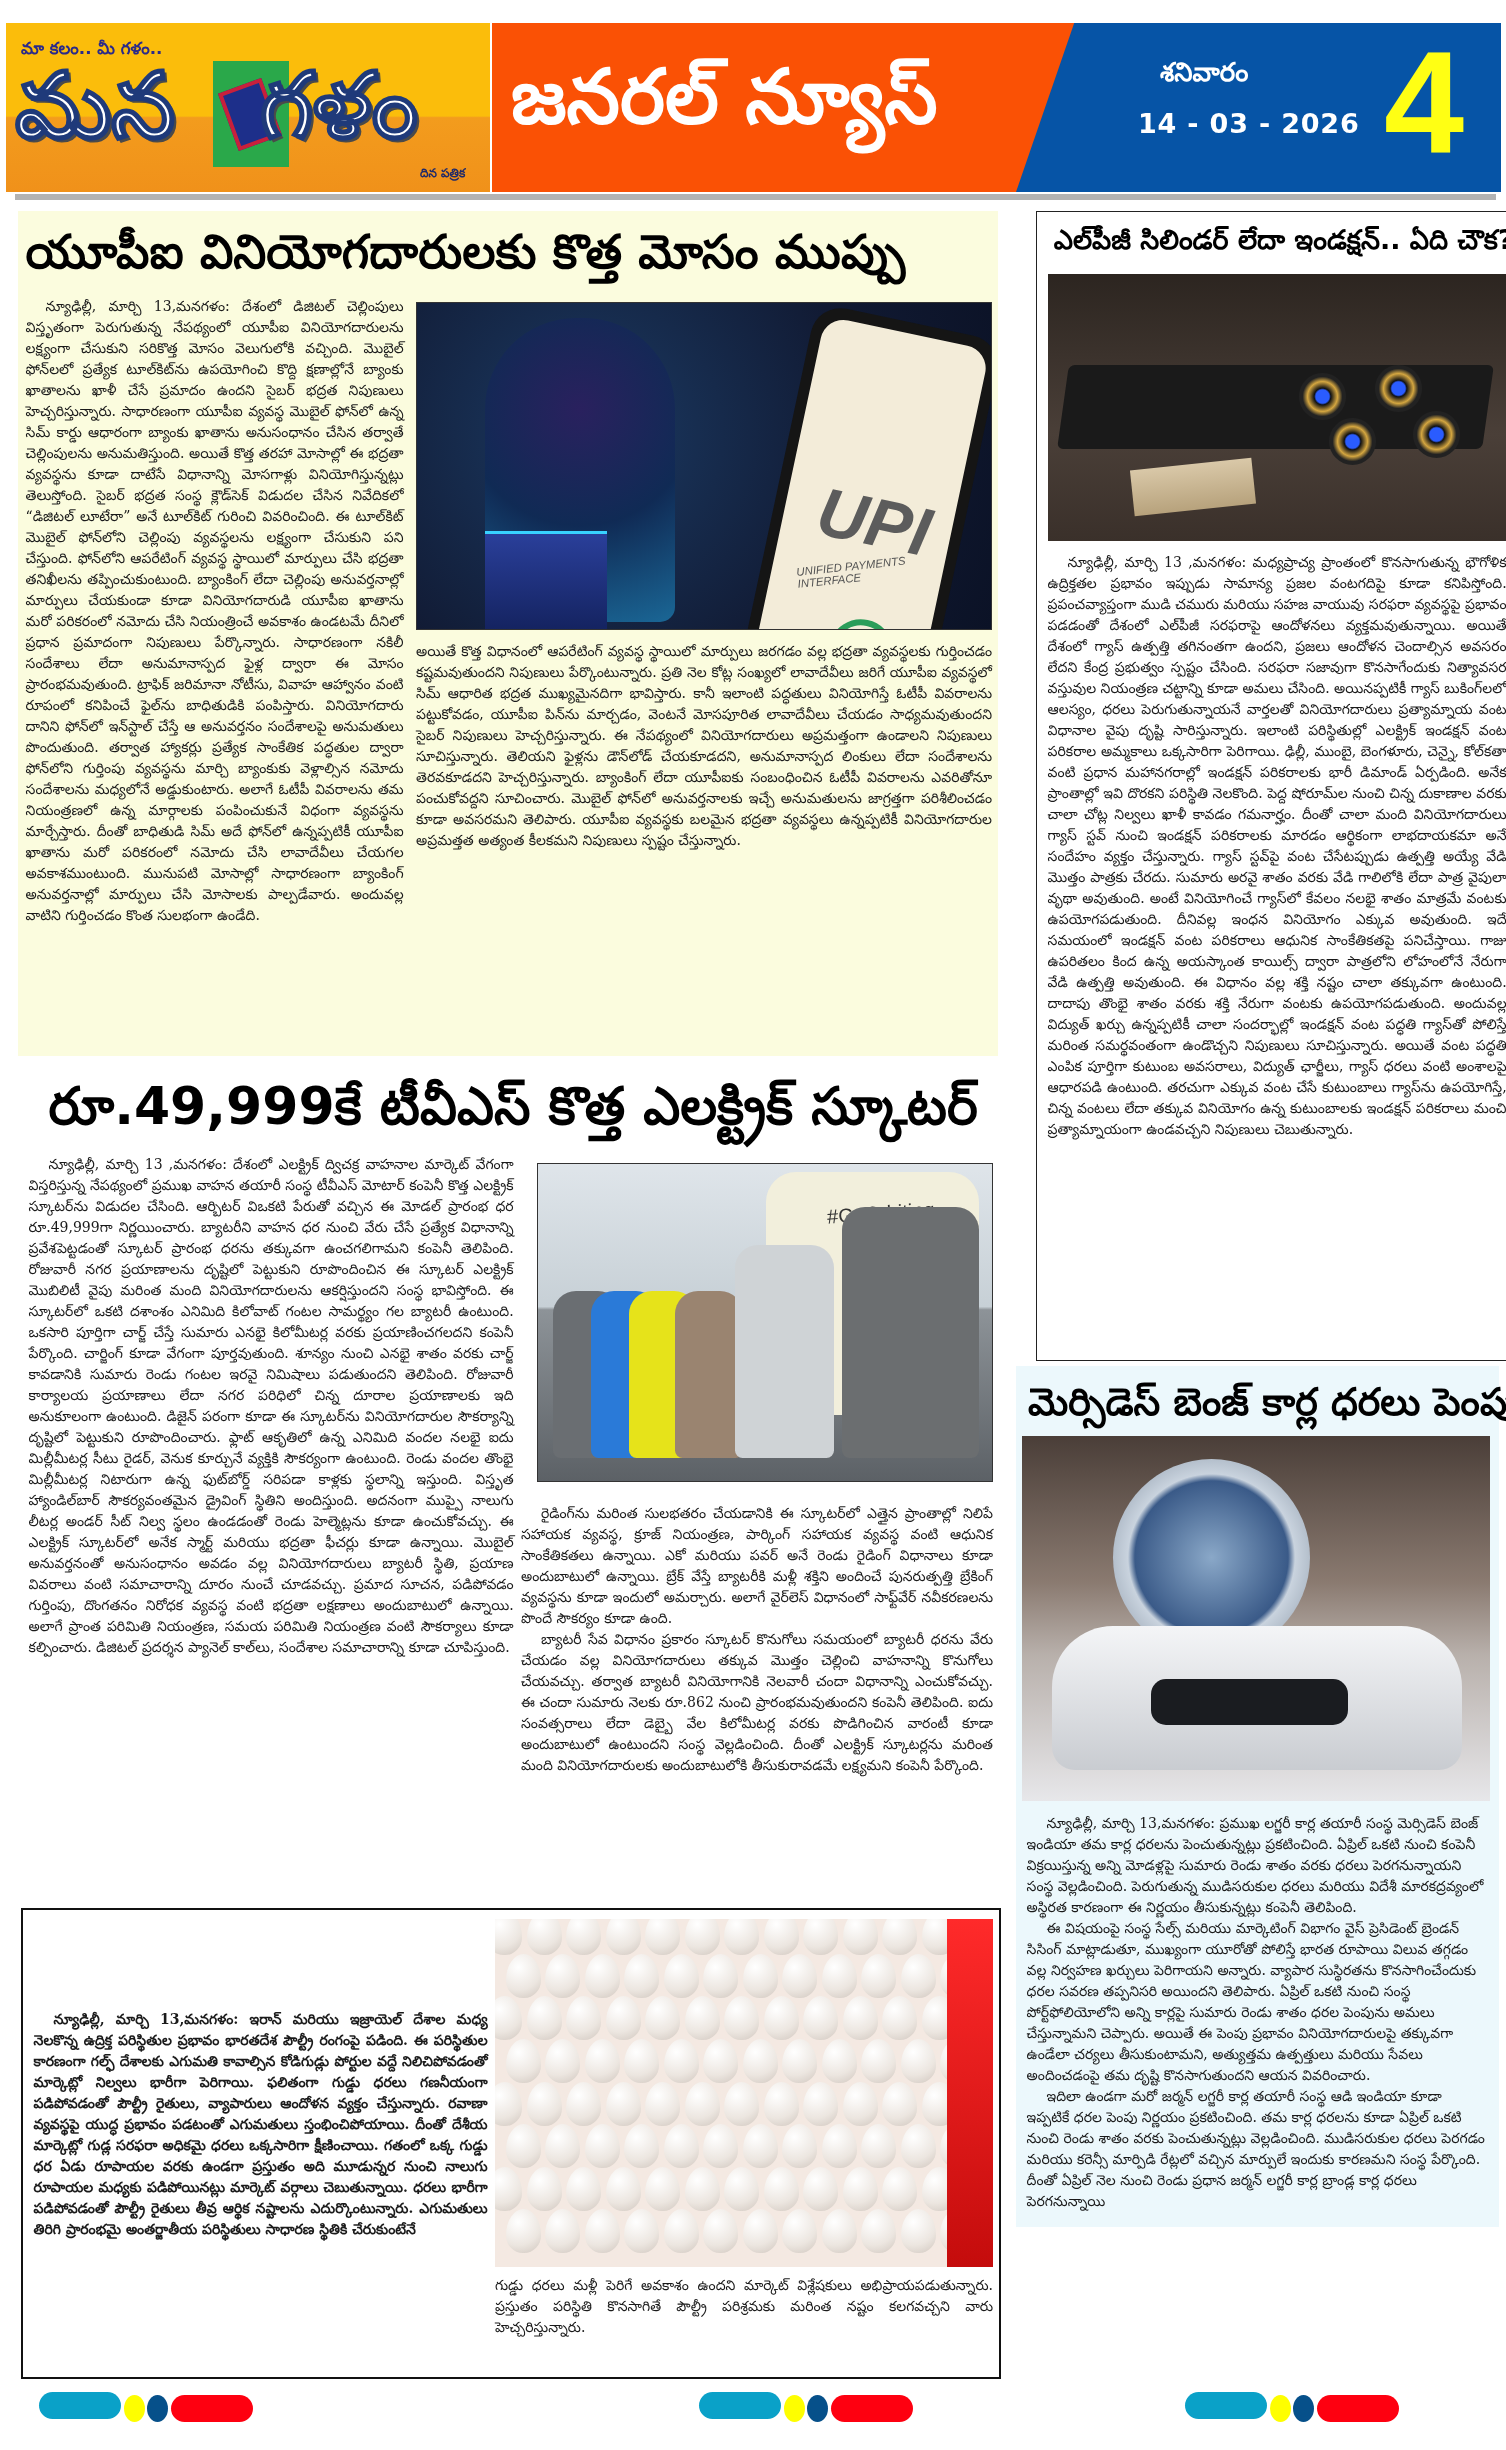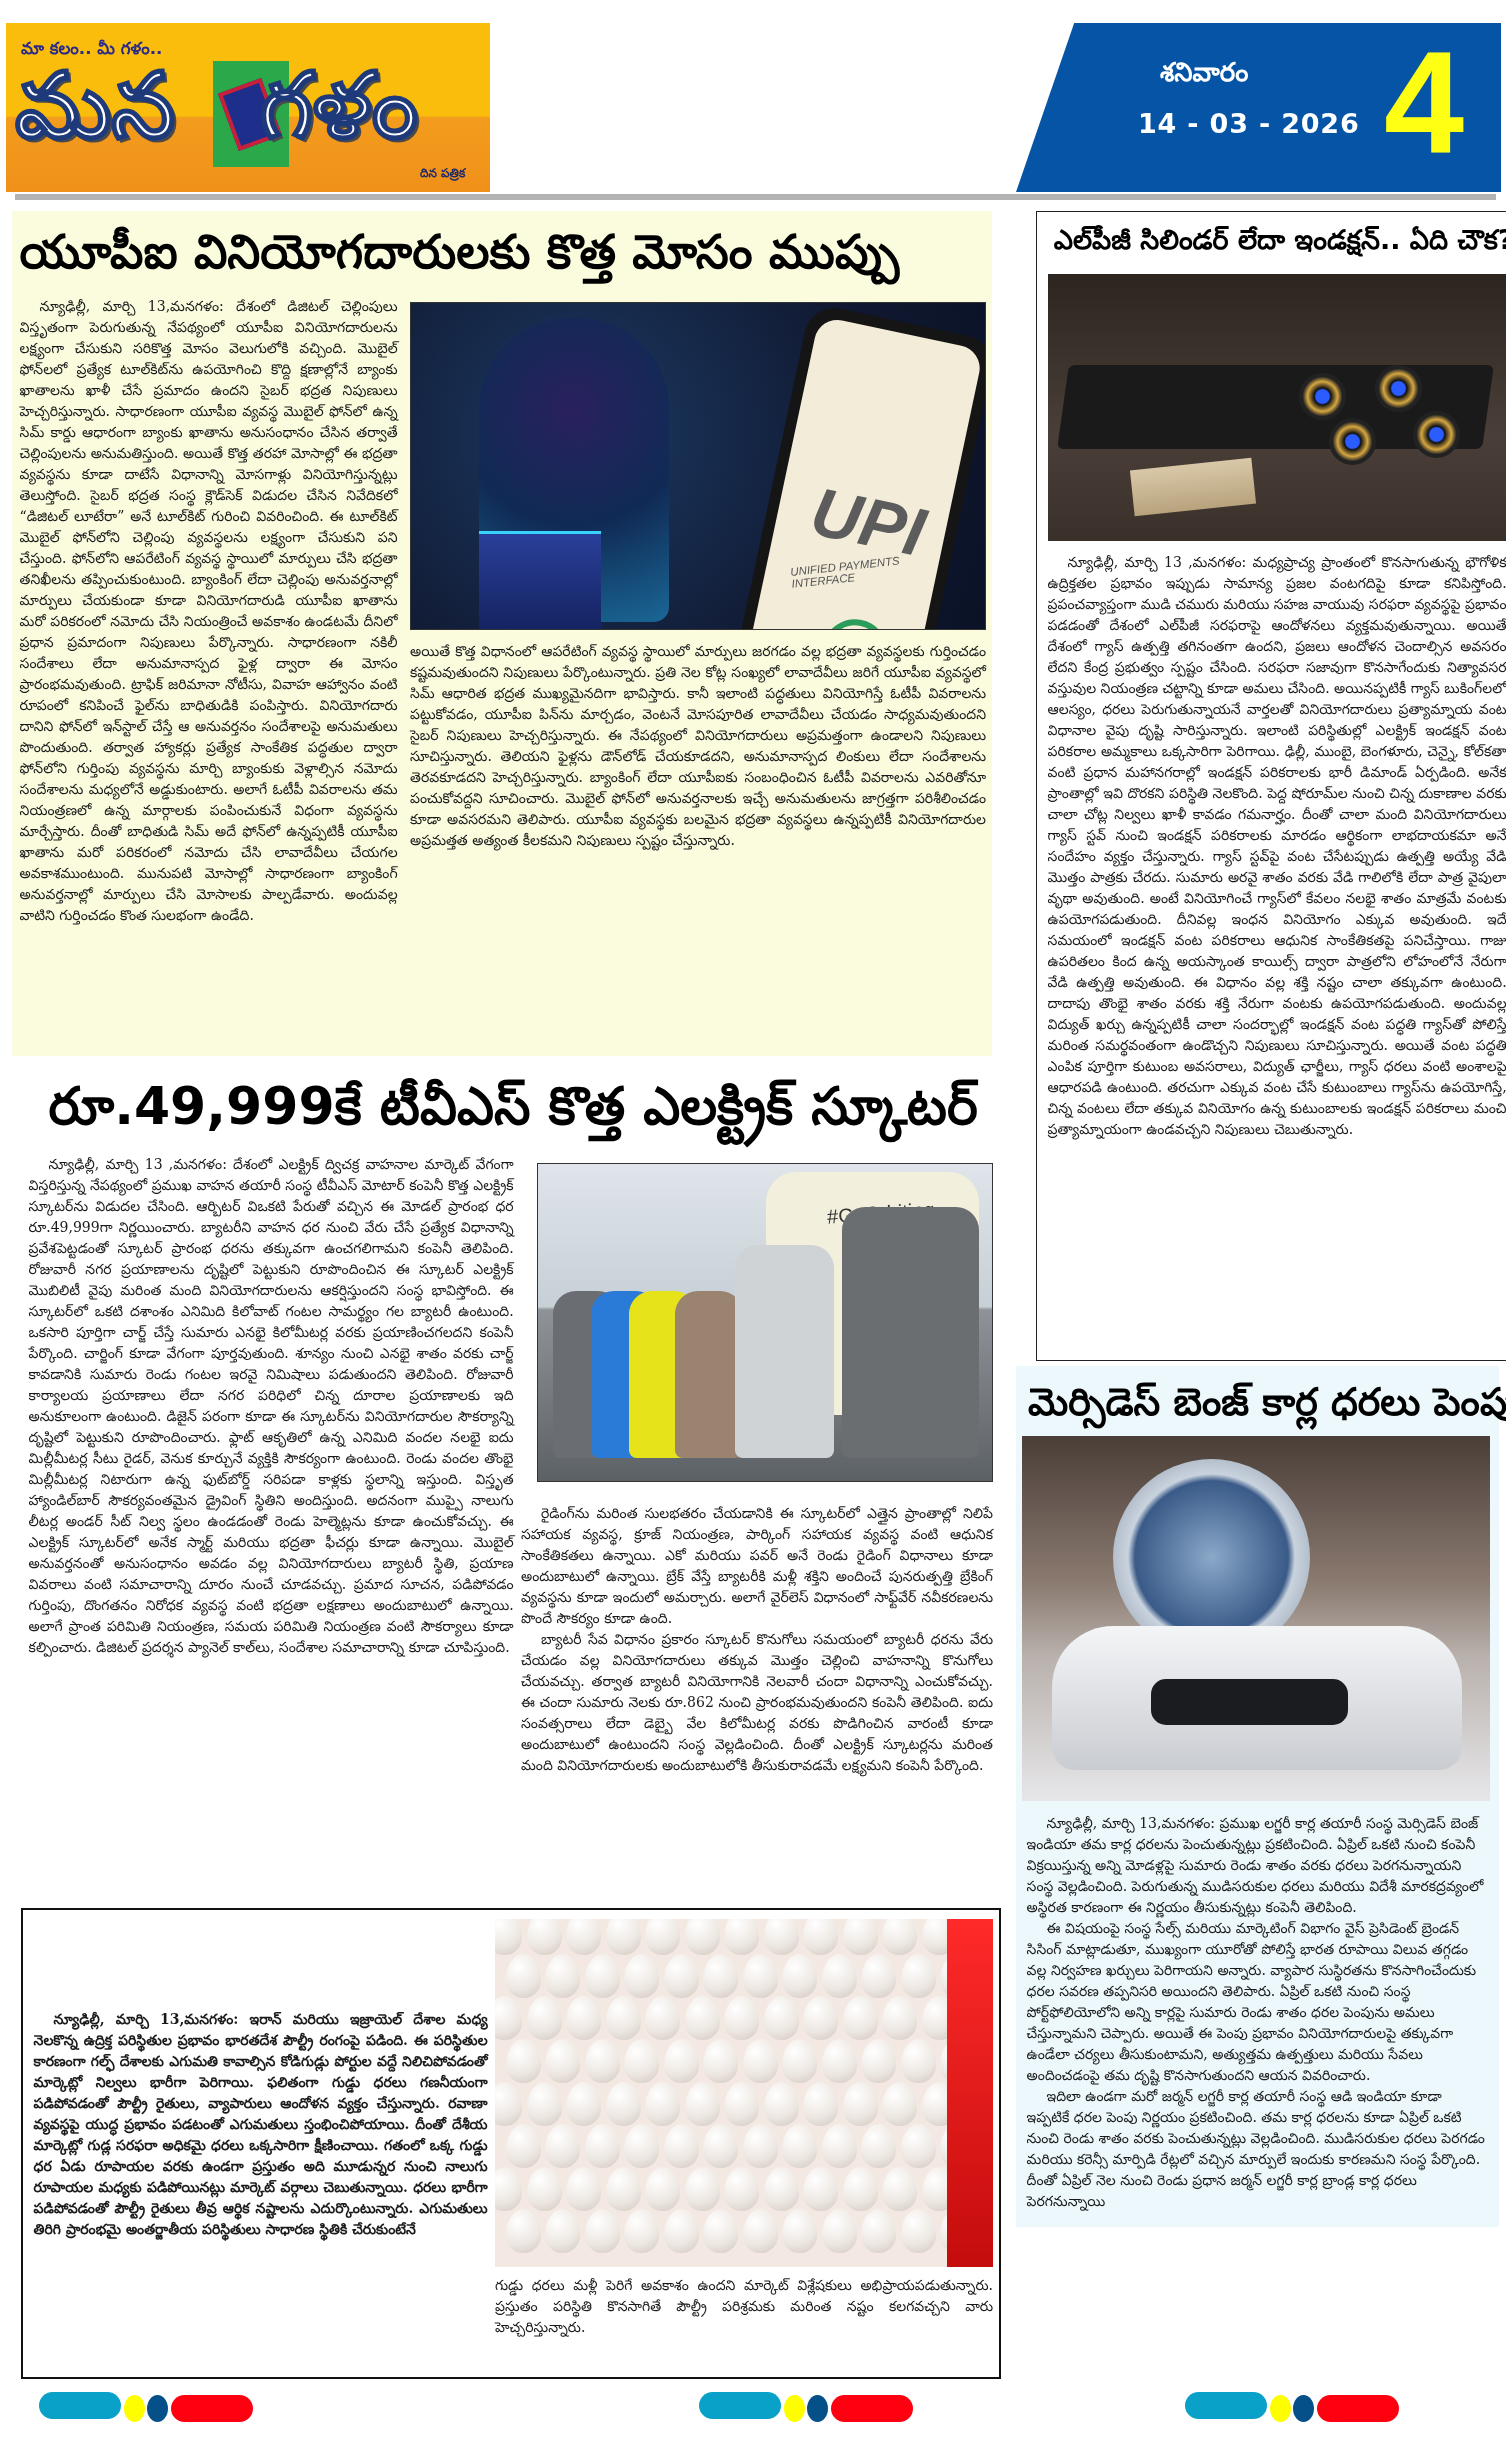--- a/index.html
+++ b/index.html
@@ -21,21 +21,21 @@
   .mh-datetext{left:122px;top:85px;font-size:27px;font-weight:bold;color:#fff;letter-spacing:0.8px;}
   .mh-page{left:368px;top:3.8px;font-size:144px;line-height:152px;color:#ffff14;font-family:"Liberation Sans",sans-serif;font-weight:bold;}
   .mh-rule{left:15px;top:194px;width:1481px;height:6px;background:#b3b3b3;}
   
   .article{position:absolute;box-sizing:border-box;}
   .hl{position:absolute;font-weight:bold;color:#000;white-space:nowrap;line-height:1;}
   .body{position:absolute;font-family:"DejaVu Serif","Liberation Serif",serif;font-size:14px;line-height:21px;text-align:justify;color:#1a1a1a;}
   .body p{margin:0;text-indent:20px;}
   .photo{position:absolute;border:1.5px solid #333;box-sizing:border-box;overflow:hidden;}
   
-  #a-upi{left:12px;top:211px;width:980px;height:845px;background:#fbfcde;padding-left:27px;}
+  #a-upi{left:18px;top:211px;width:980px;height:845px;background:#fbfcde;padding-left:27px;}
   
   .upi-bg{position:absolute;inset:0;background:radial-gradient(circle at 30% 40%,#1b3a63 0%,#111a33 60%,#0b1226 100%);}
   .upi-hood{position:absolute;left:68px;top:15px;width:190px;height:304px;border-radius:91px 91px 15px 15px;background:radial-gradient(circle at 50% 30%,#2b1e5e 0%,#0f2a55 50%,#1b6fa0 100%);opacity:.9;}
   .upi-laptop{position:absolute;left:68px;top:228px;width:122px;height:106px;background:linear-gradient(#2a3f9a,#12205a);border-top:3px solid #38d2ff;}
   .upi-phone{position:absolute;left:220px;top:15px;width:190px;height:395px;border-radius:30px;background:#151515;transform:rotate(12deg);}
   .upi-screen{position:absolute;left:10.6px;top:10.6px;right:10.6px;bottom:10.6px;border-radius:23px;background:#f3ecd9;}
   .upi-logo{position:absolute;left:34px;top:152px;font-size:68px;font-weight:bold;font-style:italic;color:#5c5c5c;font-family:"Liberation Sans",sans-serif;}
   .upi-sub{position:absolute;left:23px;top:228px;font-size:11.4px;font-style:italic;color:#555;transform:rotate(-18deg);font-family:"Liberation Sans",sans-serif;}
   .upi-check{position:absolute;left:72px;top:289px;width:53px;height:53px;border-radius:50%;border:6.8px solid #2a9d5a;font-size:46px;line-height:53px;text-align:center;color:#2a7d48;}
   
@@ -73,20 +73,23 @@
 
 <div id="masthead" class="abs">
   <div class="abs mh-logo">
     <div class="abs mh-tagline">మా కలం.. మీ గళం..</div>
     <div class="abs mh-emblem">
       <div class="abs mh-emblem-fist"></div>
     </div>
     <div class="abs mh-logo-right">గళం</div>
     <div class="abs mh-logo-left">మన</div>
     <div class="abs mh-daily">దిన పత్రిక</div>
+  </div>
+  <div class="abs mh-section">
+    <div class="abs mh-section-title">జనరల్ న్యూస్</div>
   </div>
   <div class="abs mh-date">
     <div class="abs mh-day">శనివారం</div>
     <div class="abs mh-datetext">14 - 03 - 2026</div>
     <div class="abs mh-page">4</div>
   </div>
 </div>
 <div class="abs mh-rule"></div>
 
 <div id="a-upi" class="article">

